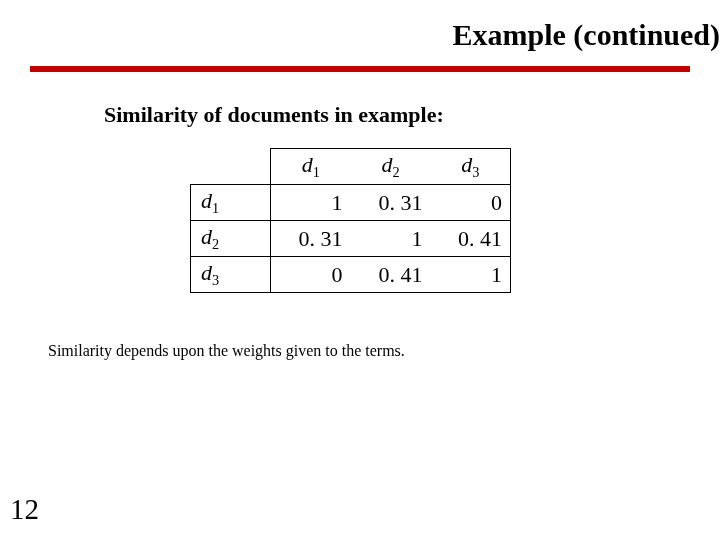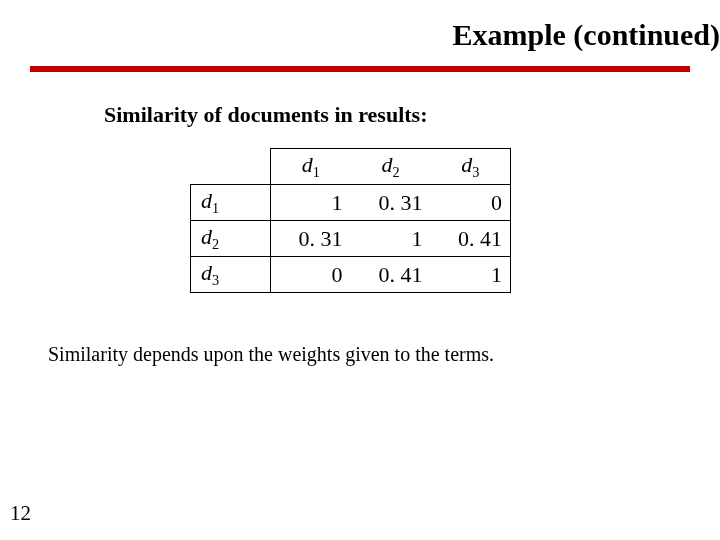--- a/index.html
+++ b/index.html
@@ -95,45 +95,45 @@
     border-bottom: 1px solid #000;
   }
   table.sim td.rowlab {
     border-top: 1px solid #000;
     border-left: 1px solid #000;
   }
   table.sim tr.lastrow td.rowlab {
     border-bottom: 1px solid #000;
   }
   .body-text {
-    font-size: 20px;
+    font-size: 16px;
     margin-left: 48px;
     margin-top: 46px;
     line-height: 1.5;
   }
   .body-text p {
     margin: 0 0 14px 0;
   }
   .pagenum {
     position: absolute;
     left: 10px;
     bottom: 14px;
-    font-size: 21px;
+    font-size: 29px;
     text-align: center;
   }
 </style>
 </head>
 <body>
 
 <div class="slide">
 
   <div class="title">Example (continued)</div>
   <div class="rule"></div>
 
-  <div class="subhead">Similarity of documents in results:</div>
+  <div class="subhead">Similarity of documents in example:</div>
 
   <div class="table-wrap">
     <table class="sim">
       <tbody>
           <tr class="head">
         <th></th>
         <th class="col first"><span>d</span><span class="sub">1</span></th>
         <th class="col"><span>d</span><span class="sub">2</span></th>
         <th class="col last"><span>d</span><span class="sub">3</span></th>
       </tr>

